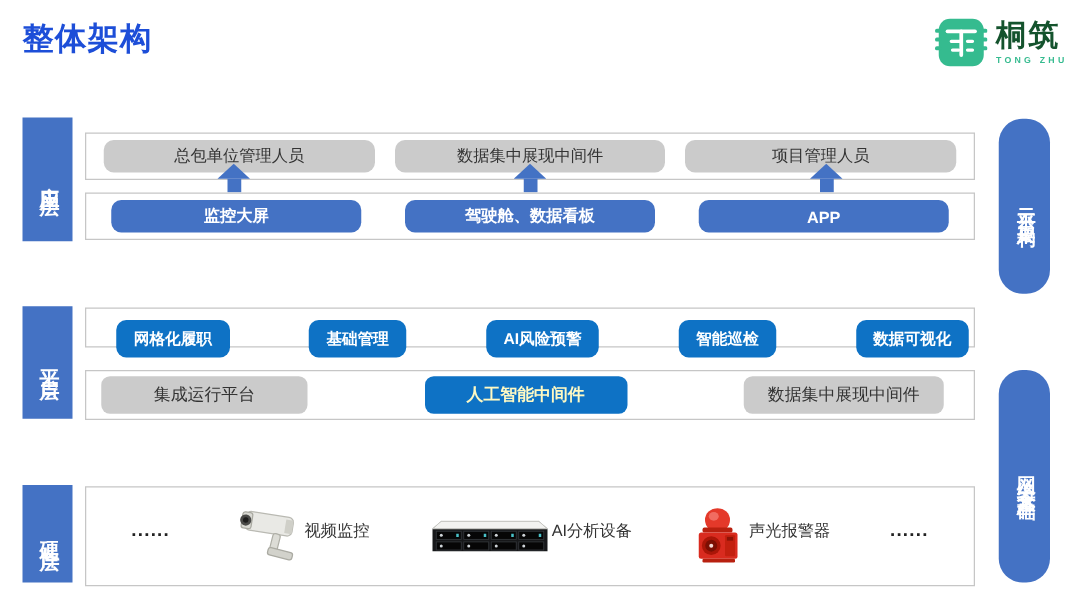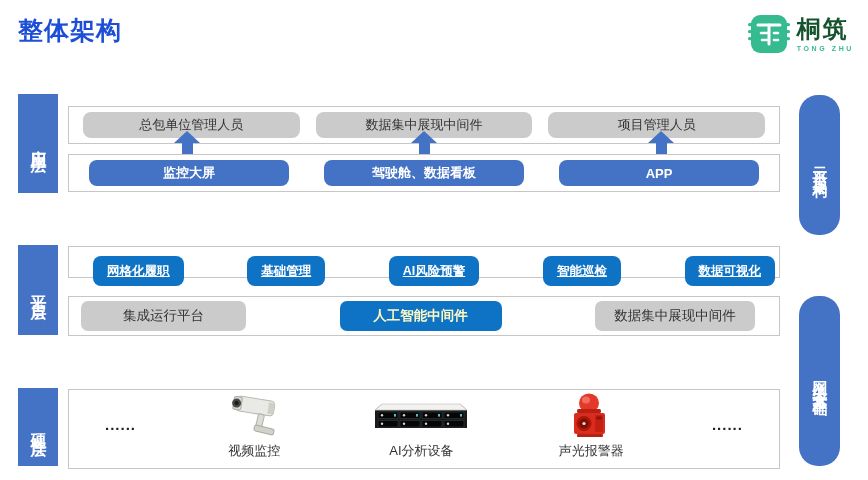--- a/index.html
+++ b/index.html
@@ -52,21 +52,21 @@
     font-size:13px; color:#333;
   }
   .box-blue {
     flex:1; height:26px; background:#4472c4; border-radius:8px;
     display:flex; align-items:center; justify-content:center;
     font-size:13px; font-weight:700; color:#fff;
   }
   .cap-pill {
     position:relative; top:9px; height:30px; line-height:30px; padding:0 14px;
     background:#0e72c5; border-radius:8px; color:#fff;
-    font-size:12.5px; font-weight:700; white-space:nowrap;text-decoration:underline;
+    font-size:12.5px; font-weight:700; white-space:nowrap;
   }
   .mid-box {
     height:30px; border-radius:7px; display:flex; align-items:center; justify-content:center;
     font-size:13.5px;
   }
   .mid-gray { background:#cbcbcb; color:#333; }
   .mid-blue { background:#0e72c5; color:#fef9c3; font-weight:700; }
   .mid-w1 { width:165px; } .mid-w2 { width:162px; } .mid-w3 { width:160px; }
   
   .arrow-row {
@@ -79,21 +79,21 @@
     width:0; height:0;
     border-left:13px solid transparent; border-right:13px solid transparent;
     border-bottom:12px solid #4472c4;
   }
   .arrow .stem { width:11px; height:11px; background:#4472c4; }
   
   .hw-dots {
     align-self:center; font-size:15px; font-weight:700; color:#222; letter-spacing:1px;
     padding-bottom:10px;
   }
-  .hw-fig { display:flex; flex-direction:column; align-items:center; }
+  .hw-fig { display:flex; flex-direction:row; align-items:center; }
   .hw-fig .art { flex:1; display:flex; align-items:center; justify-content:center; }
   .hw-fig .cap { font-size:13px; color:#333; padding-bottom:8px; }
 </style>
 </head>
 <body>
 
 <div class="canvas">
 
   <div class="page-title">整体架构</div>
 

